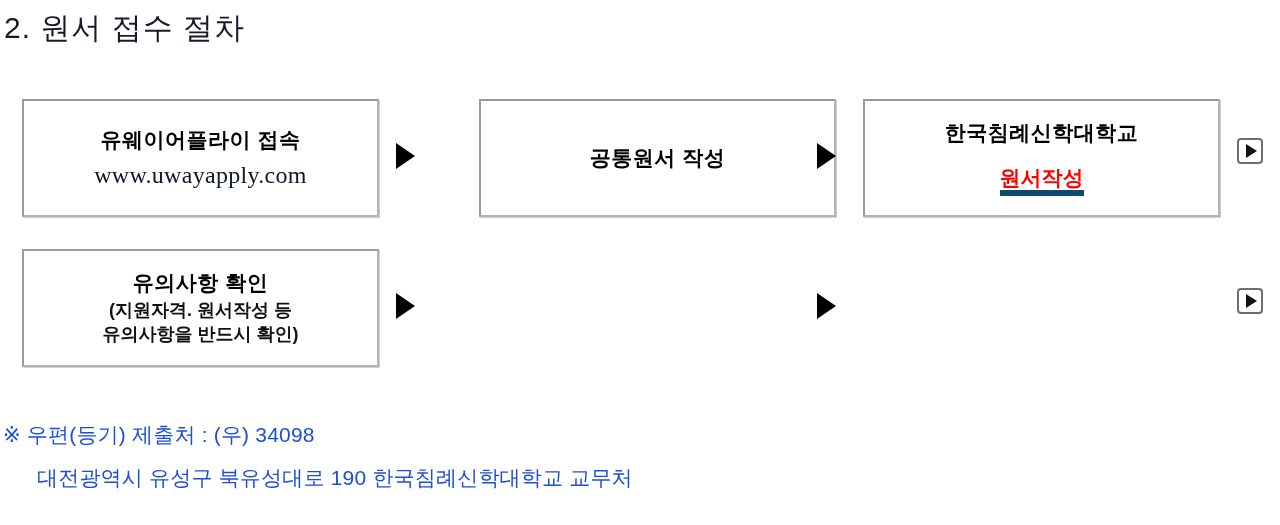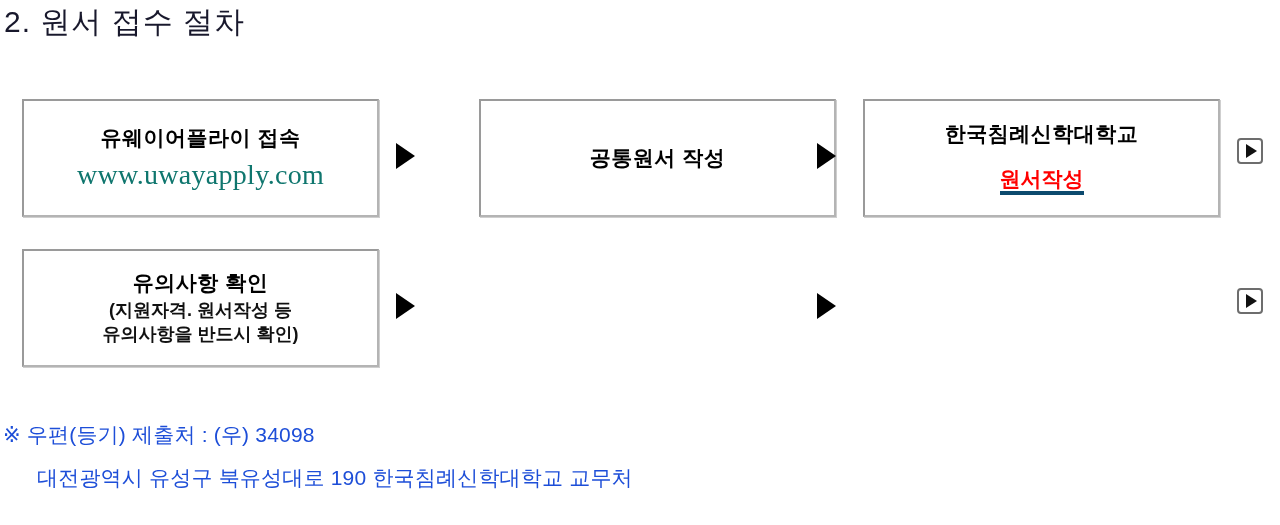--- a/index.html
+++ b/index.html
@@ -13,21 +13,21 @@
     position: relative;
     font-family: "Liberation Sans", "DejaVu Sans", sans-serif;
     color: #1a1a2e;
     overflow: hidden;
   }
 
   
   .section-title {
     position: absolute;
     left: 4px;
-    top: 2px;
+    top: 8px;
     font-size: 30px;
     font-weight: 400;
     letter-spacing: 1px;
     color: #18182c;
     white-space: nowrap;
   }
 
   
   .flow {
     position: absolute;
@@ -65,39 +65,39 @@
 
   .step-title {
     font-size: 21px;
     font-weight: bold;
     color: #000000;
     letter-spacing: 0.5px;
     line-height: 1.25;
   }
   .step-sub-serif {
     font-family: "Liberation Serif", "DejaVu Serif", serif;
-    font-size: 28px;
+    font-size: 24px;
     font-weight: 400;
-    color: #0f766e;
+    color: #0f172a;
     margin-top: 8px;
     letter-spacing: 0.3px;
   }
   .step-sub {
     font-size: 18px;
     font-weight: bold;
     color: #111111;
     line-height: 1.25;
     margin-top: 2px;
   }
   .step-link {
     font-size: 21px;
     font-weight: bold;
     color: #ff0000;
     margin-top: 6px;
-    border-bottom: 4px solid #0c4a6e;
+    border-bottom: 6px solid #0c4a6e;
     padding-bottom: 1px;
     line-height: 1.1;
     cursor: pointer;
   }
 
   
   .arrow {
     position: absolute;
     top: 55px;
     width: 0;

